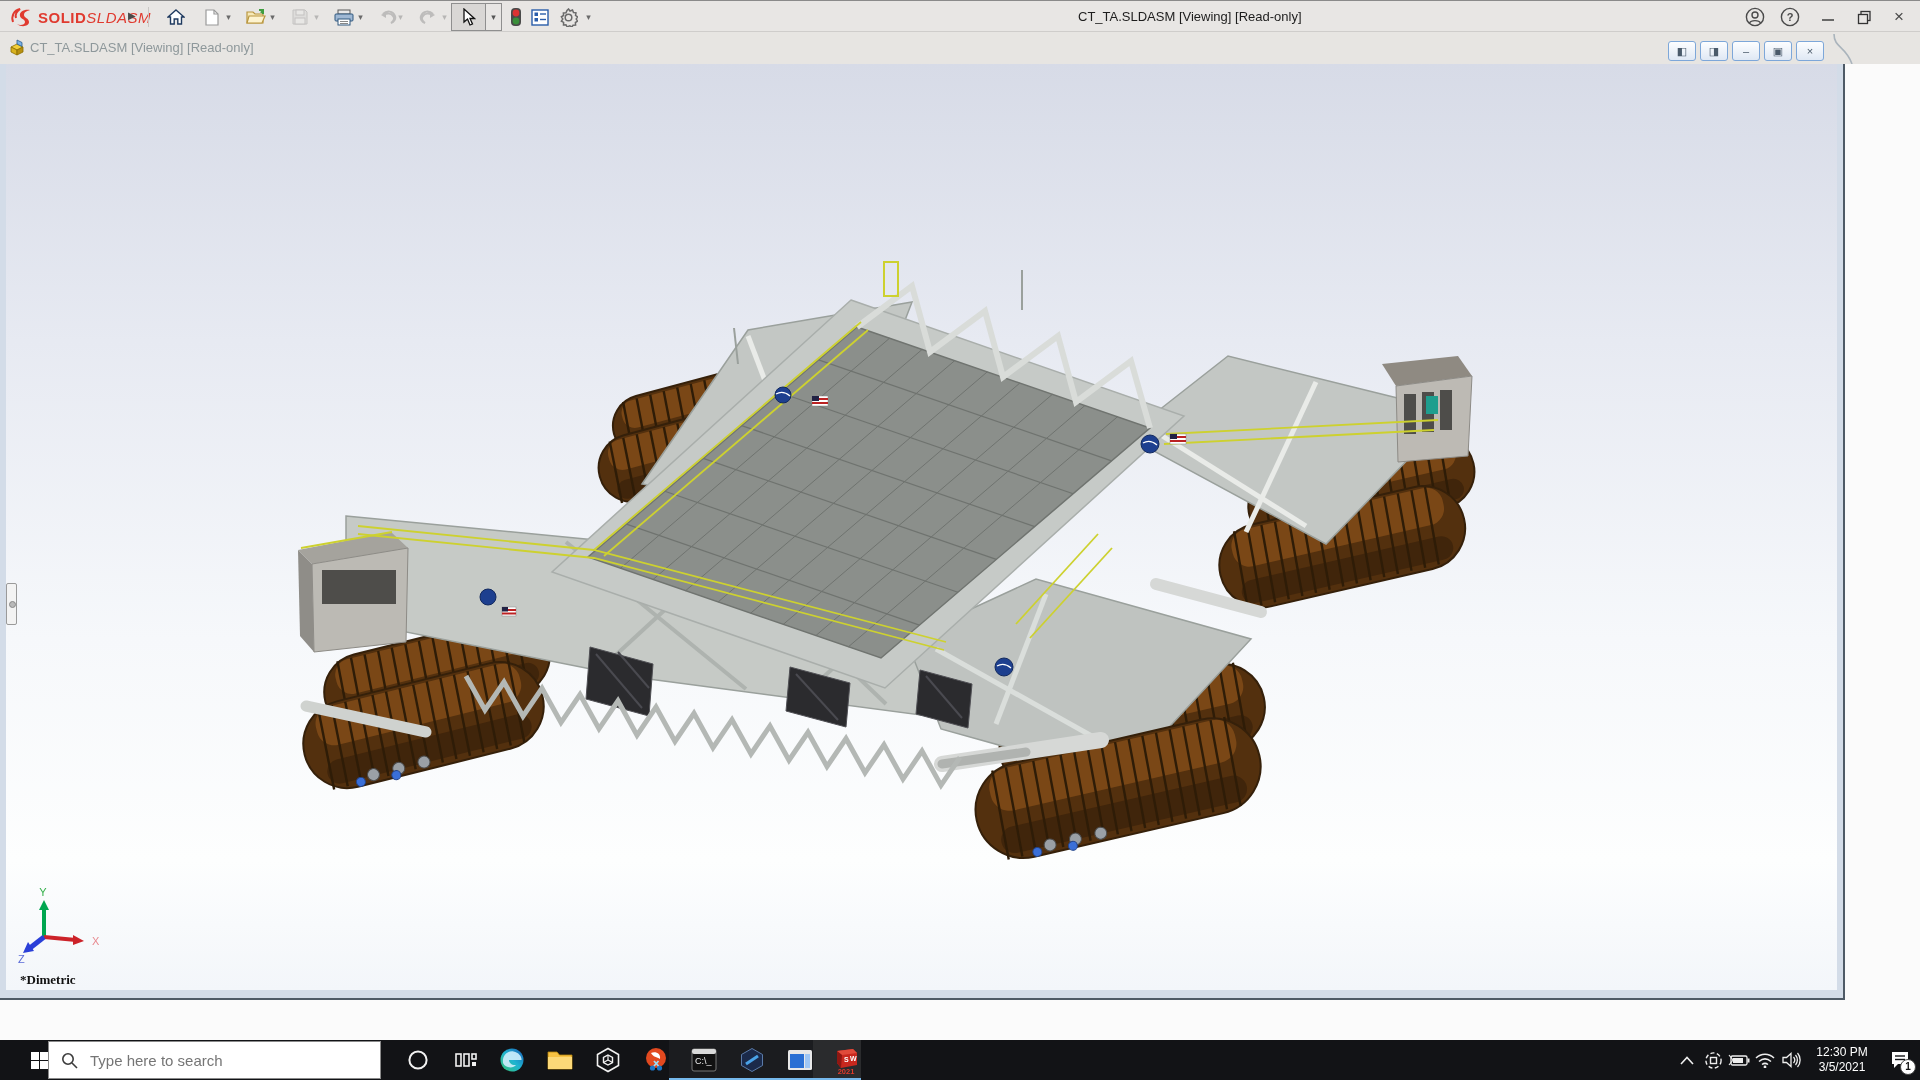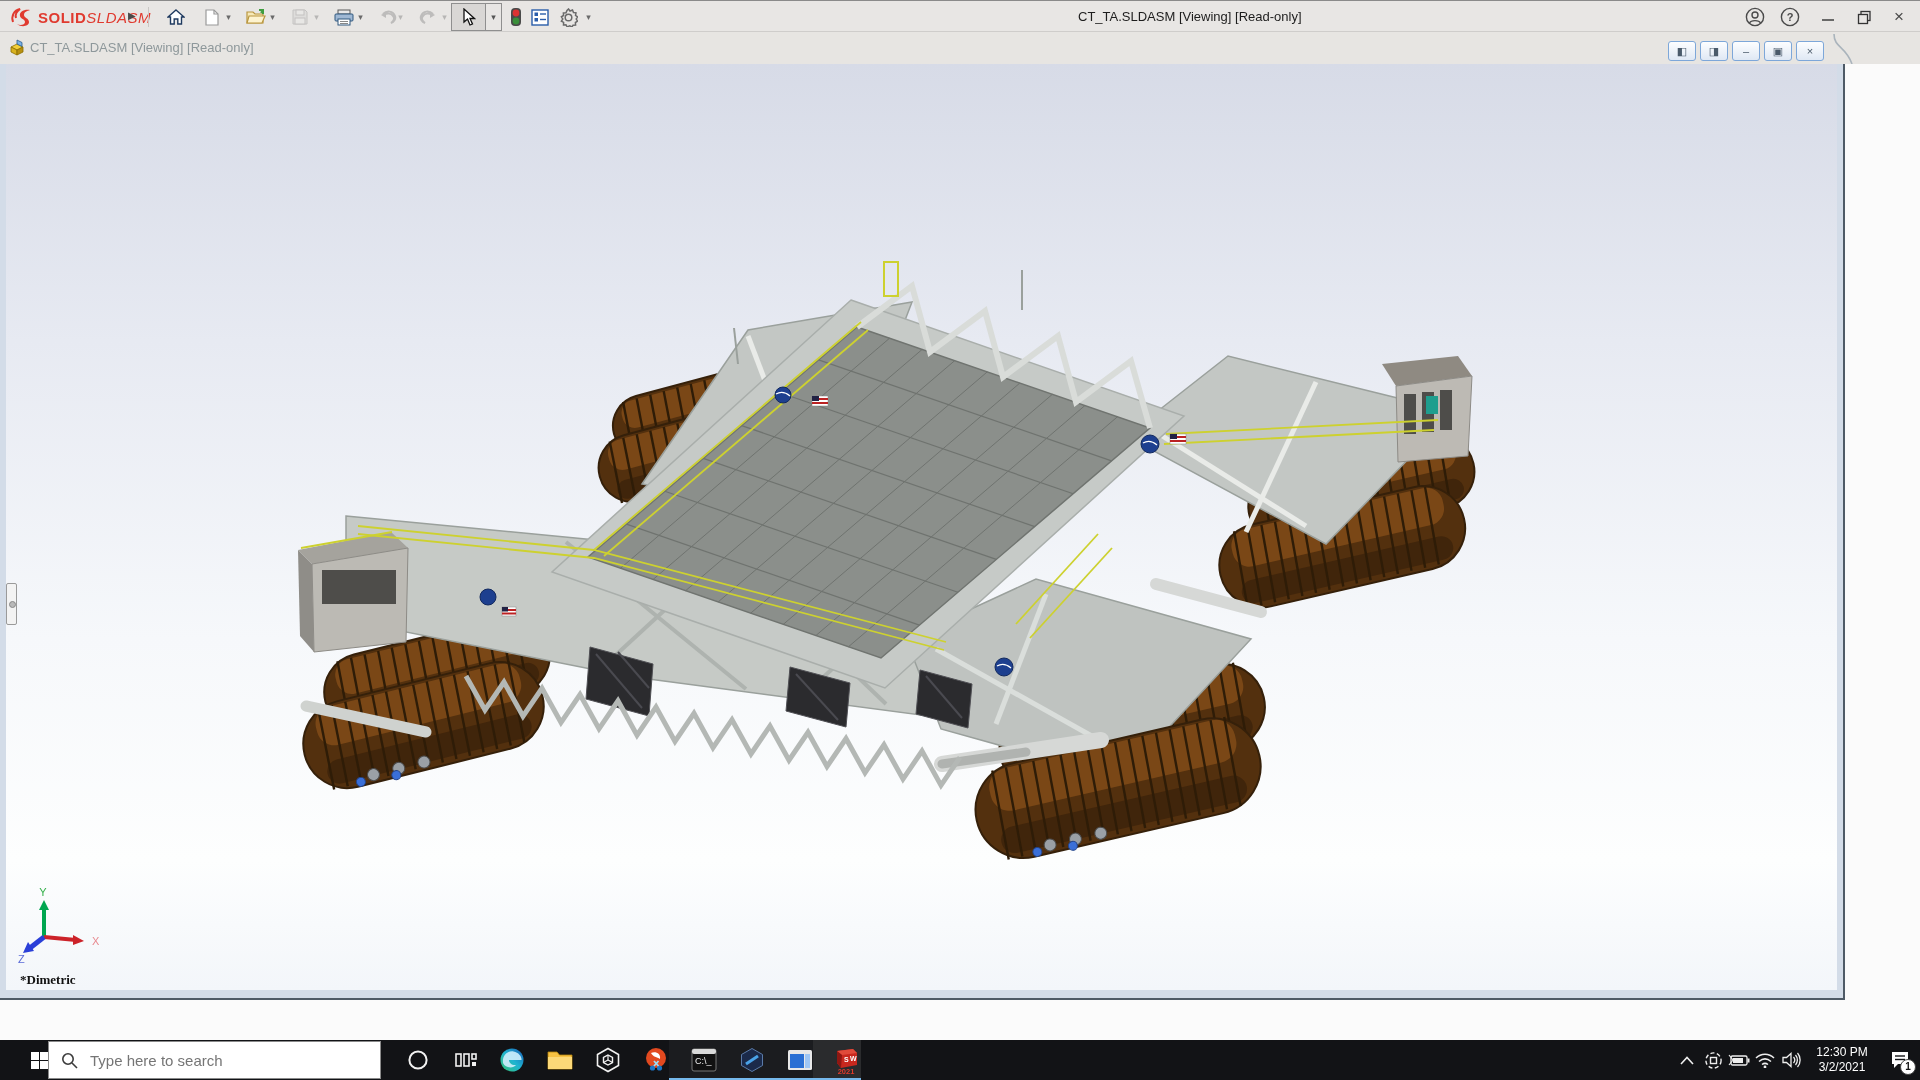--- a/index.html
+++ b/index.html
@@ -646,21 +646,21 @@
       <div class="tray-ico">
         <svg width="19" height="16" viewBox="0 0 19 16">
             <polygon points="1,5.5 4.5,5.5 9,1.5 9,14.5 4.5,10.5 1,10.5" fill="none" stroke="#eee" stroke-width="1.3"></polygon>
             <path d="M11.5 5 C13 6.7 13 9.3 11.5 11" fill="none" stroke="#eee" stroke-width="1.3"></path>
             <path d="M13.5 3 C16 5.8 16 10.2 13.5 13" fill="none" stroke="#eee" stroke-width="1.3"></path>
             <path d="M15.5 1 C19 4.8 19 11.2 15.5 15" fill="none" stroke="#eee" stroke-width="1.3"></path>
           </svg>
       </div>
       <div id="clock">
         <div>12:30 PM</div>
-        <div>3/2/2021</div>
+        <div>3/5/2021</div>
       </div>
       <div id="action-center">
         <svg width="20" height="18" viewBox="0 0 20 18">
             <path d="M2 1 H18 V13 H8 L4 17 V13 H2 Z" fill="#fff"></path>
             <line x1="5" y1="5" x2="15" y2="5" stroke="#121316" stroke-width="1.4"></line>
             <line x1="5" y1="8.5" x2="15" y2="8.5" stroke="#121316" stroke-width="1.4"></line>
           </svg>
         <div id="action-badge">1</div>
       </div>
     </div>

